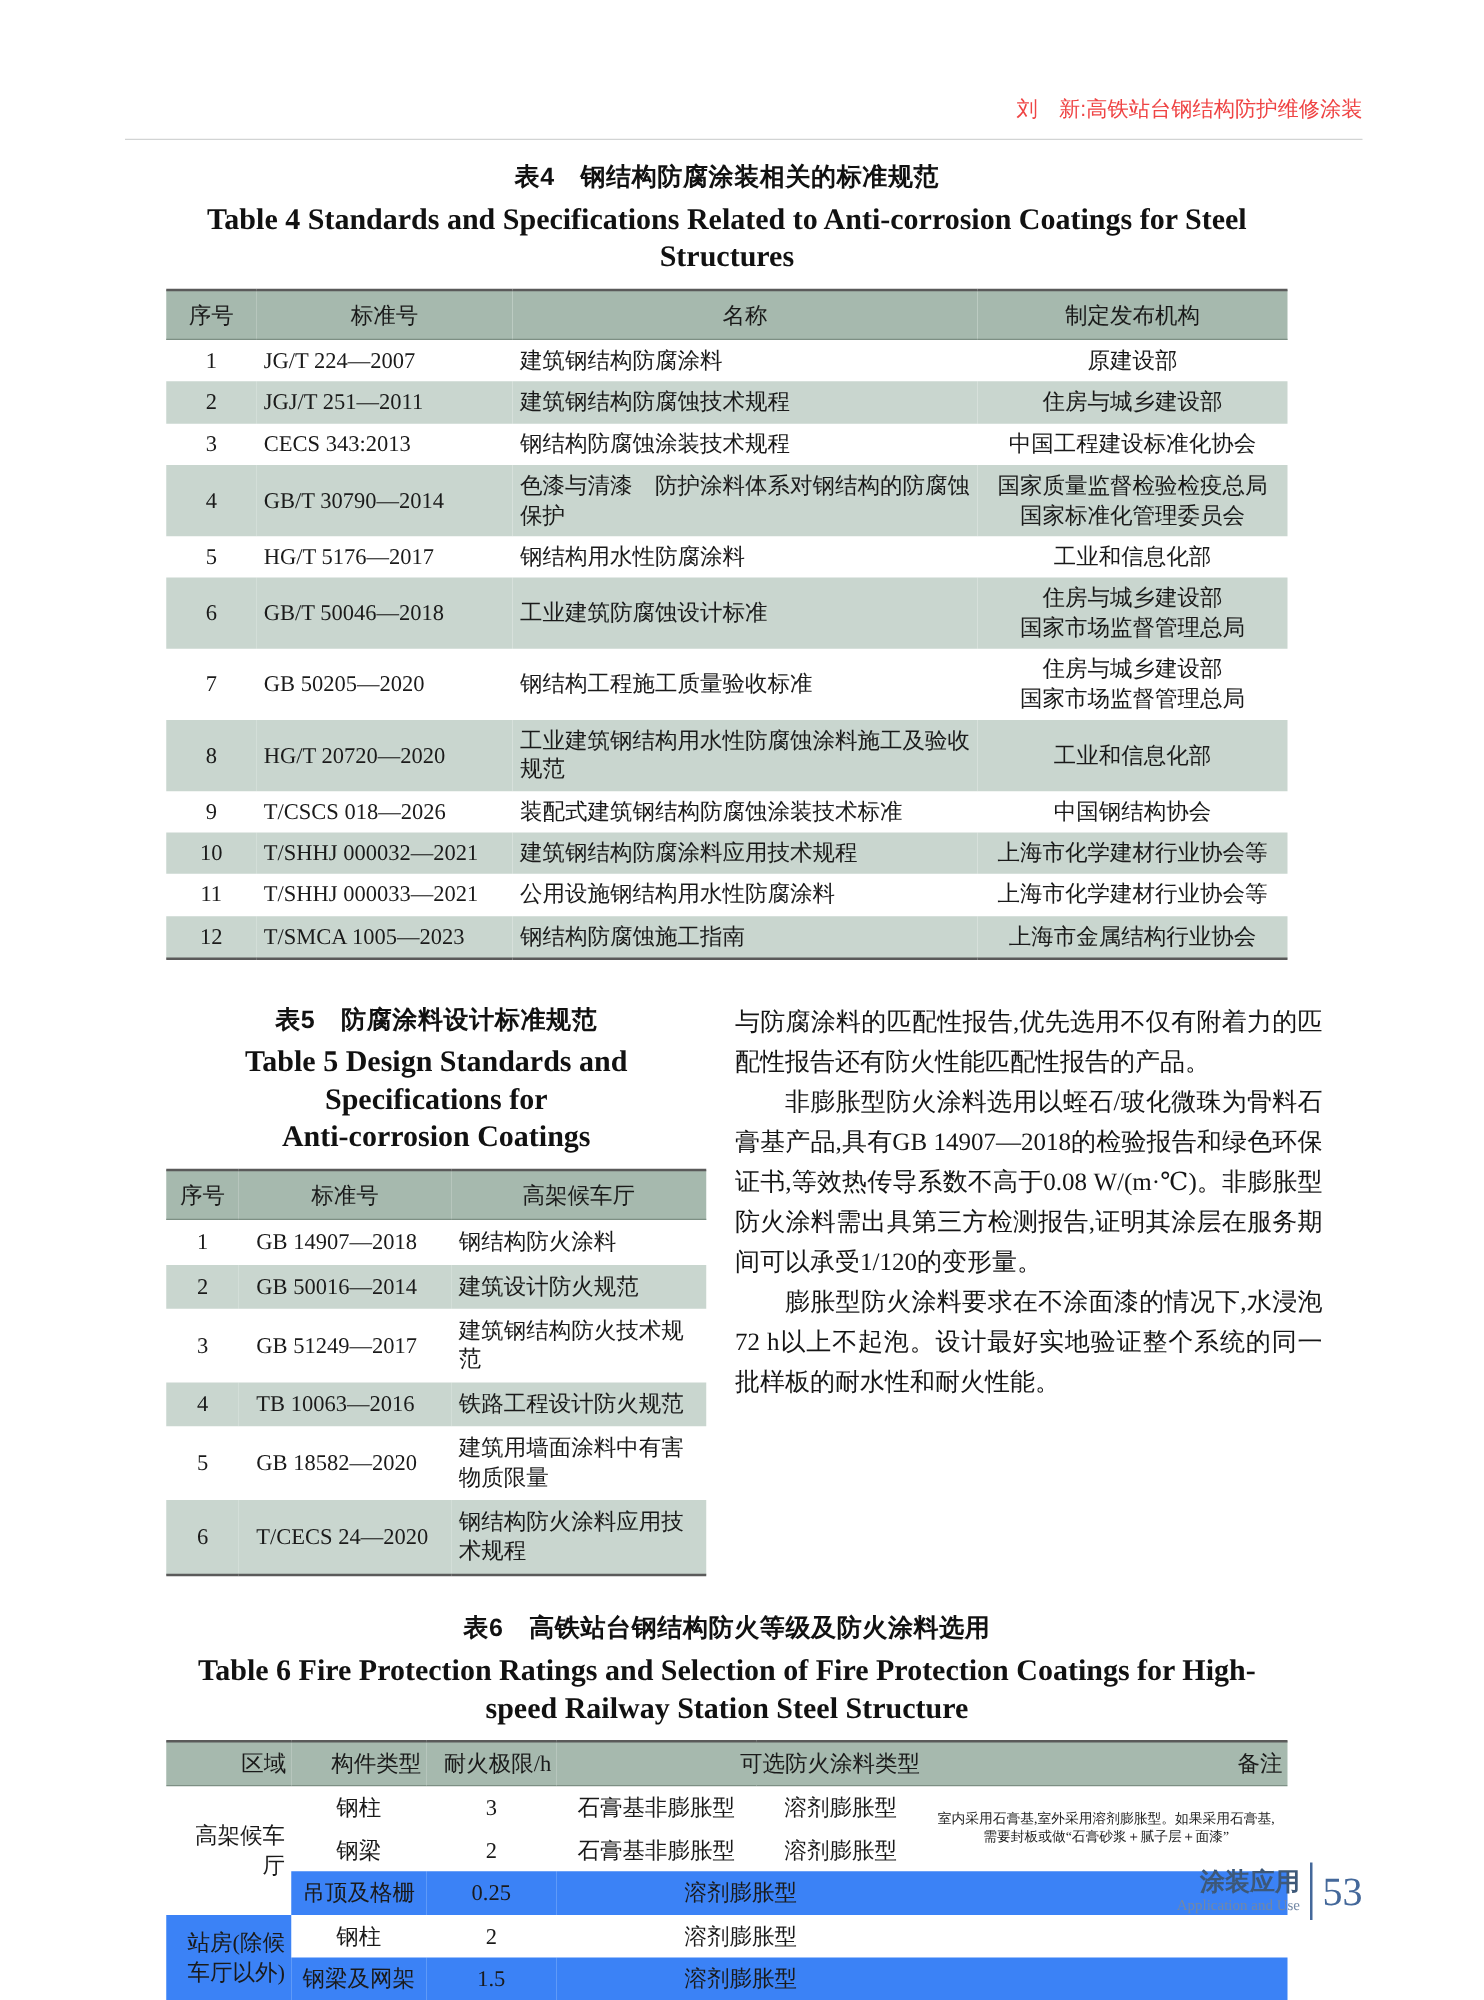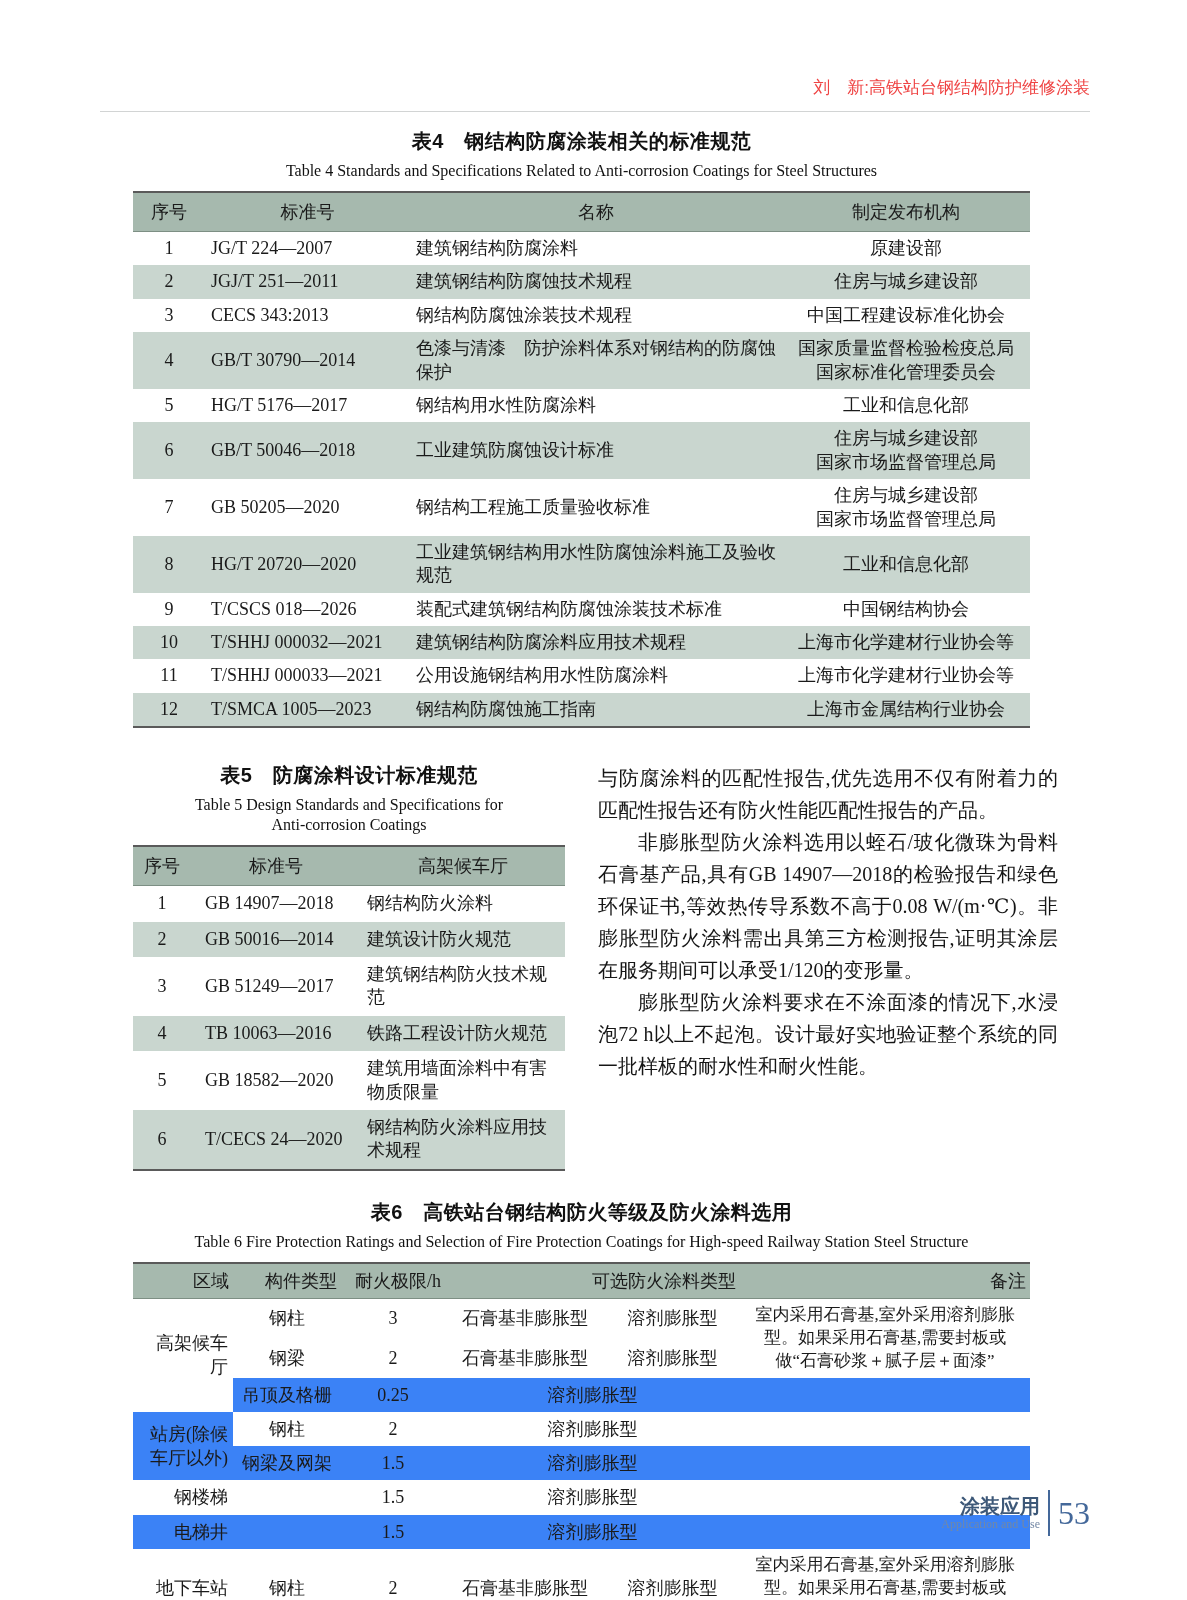--- a/index.html
+++ b/index.html
@@ -17,21 +17,21 @@
   }
   
   .content{position:absolute;left:133px;top:128px;width:897px;}
 
   .tbl-title-cn{
     text-align:center;font-size:20px;font-weight:bold;color:#111;
     font-family:"Liberation Sans","DejaVu Sans",sans-serif;
     margin:0 0 6px 0;letter-spacing:.5px;
   }
   .tbl-title-en{
-    text-align:center;font-size:16px;font-weight:normal;color:#111;
+    text-align:center;font-size:24px;font-weight:bold;color:#111;
     font-family:"Liberation Serif","DejaVu Serif",serif;
     margin:0 0 10px 0;line-height:1.25;
   }
 
   table{border-collapse:collapse;table-layout:fixed;}
   td,th{font-weight:normal;}
 
   
   .t4{width:897px;border-top:2px solid #5a5a5a;border-bottom:2px solid #5a5a5a;}
   .t4 th{
@@ -39,21 +39,21 @@
     border-bottom:1px solid #7d8f84;
   }
   .t4 td{font-size:18px;padding:5px 6px;line-height:1.3;vertical-align:middle;}
   .t4 tbody tr:nth-child(even) td{background:#c9d6cf;}
   .t4 .c-no{text-align:center;}
   .t4 .c-std{text-align:left;}
   .t4 .c-name{text-align:left;}
   .t4 .c-org{text-align:center;white-space:pre-line;}
 
   
-  .twocol{display:flex;width:925px;gap:33px;margin-top:34px;align-items:flex-start;}
+  .twocol{display:flex;width:925px;gap:23px;margin-top:34px;align-items:flex-start;}
   .col-l{width:432px;flex:0 0 432px;}
   .col-r{flex:1;}
 
   .t5{width:432px;border-top:2px solid #5a5a5a;border-bottom:2px solid #5a5a5a;}
   .t5 th{
     background:#a6b9ae;font-size:18px;padding:7px 4px;text-align:center;
     border-bottom:1px solid #7d8f84;
   }
   .t5 td{font-size:18px;padding:6px 6px;line-height:1.3;vertical-align:middle;}
   .t5 tbody tr:nth-child(even) td{background:#c9d6cf;}
@@ -69,21 +69,21 @@
   
   .t6-wrap{margin-top:28px;}
   .t6{width:897px;border-top:2px solid #5a5a5a;border-bottom:2px solid #5a5a5a;}
   .t6 th{
     background:#a6b9ae;font-size:18px;padding:5px 4px;text-align:right;
     border-bottom:1px solid #7d8f84;
   }
   .t6 td{font-size:18px;padding:5px 5px;line-height:1.35;vertical-align:middle;text-align:center;}
   .t6 td.area{text-align:right;padding-left:8px;}
   .t6 td.g{background:#3b82f6;}
-  .t6 td.remark{font-size:17px;}
+  .t6 td.remark{font-size:11px;}
 
   
   .foot{
     position:absolute;right:97px;top:1490px;
     display:flex;align-items:center;
   }
   .foot .labels{text-align:right;padding-right:8px;}
   .foot .cn{
     font-family:"Liberation Sans","DejaVu Sans",sans-serif;
     font-weight:bold;font-size:20px;color:#3d5878;line-height:1.1;

